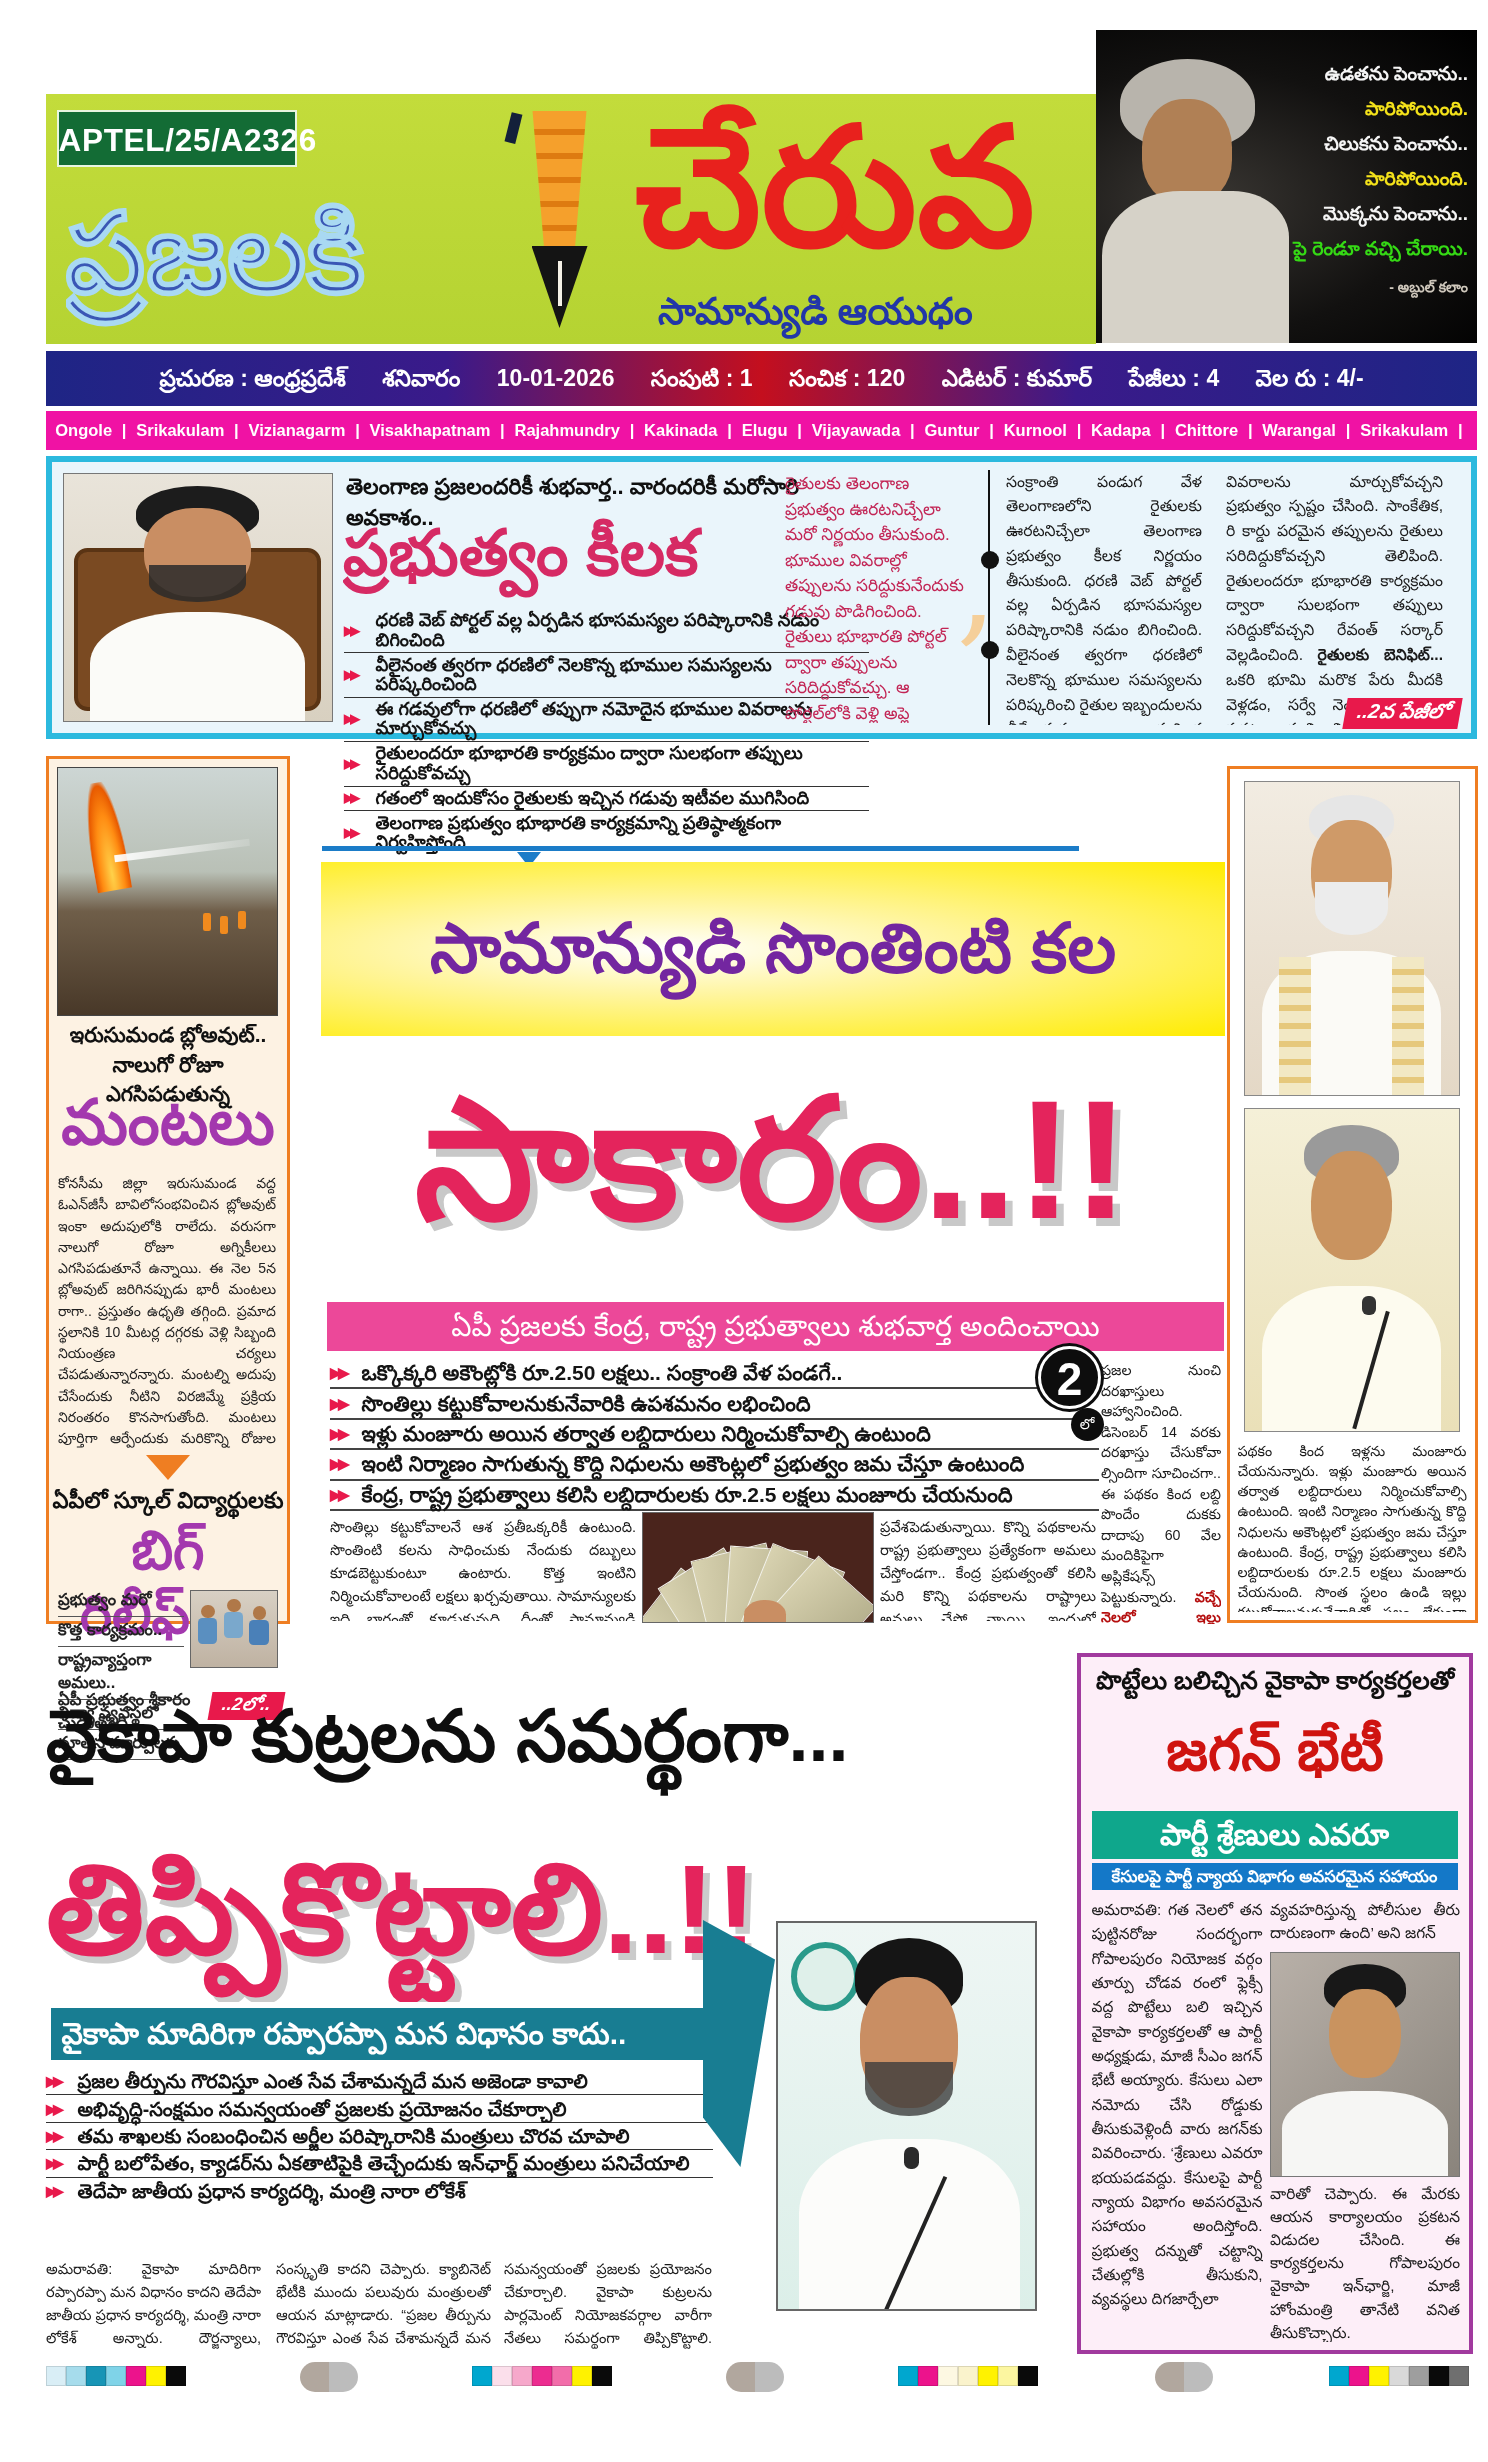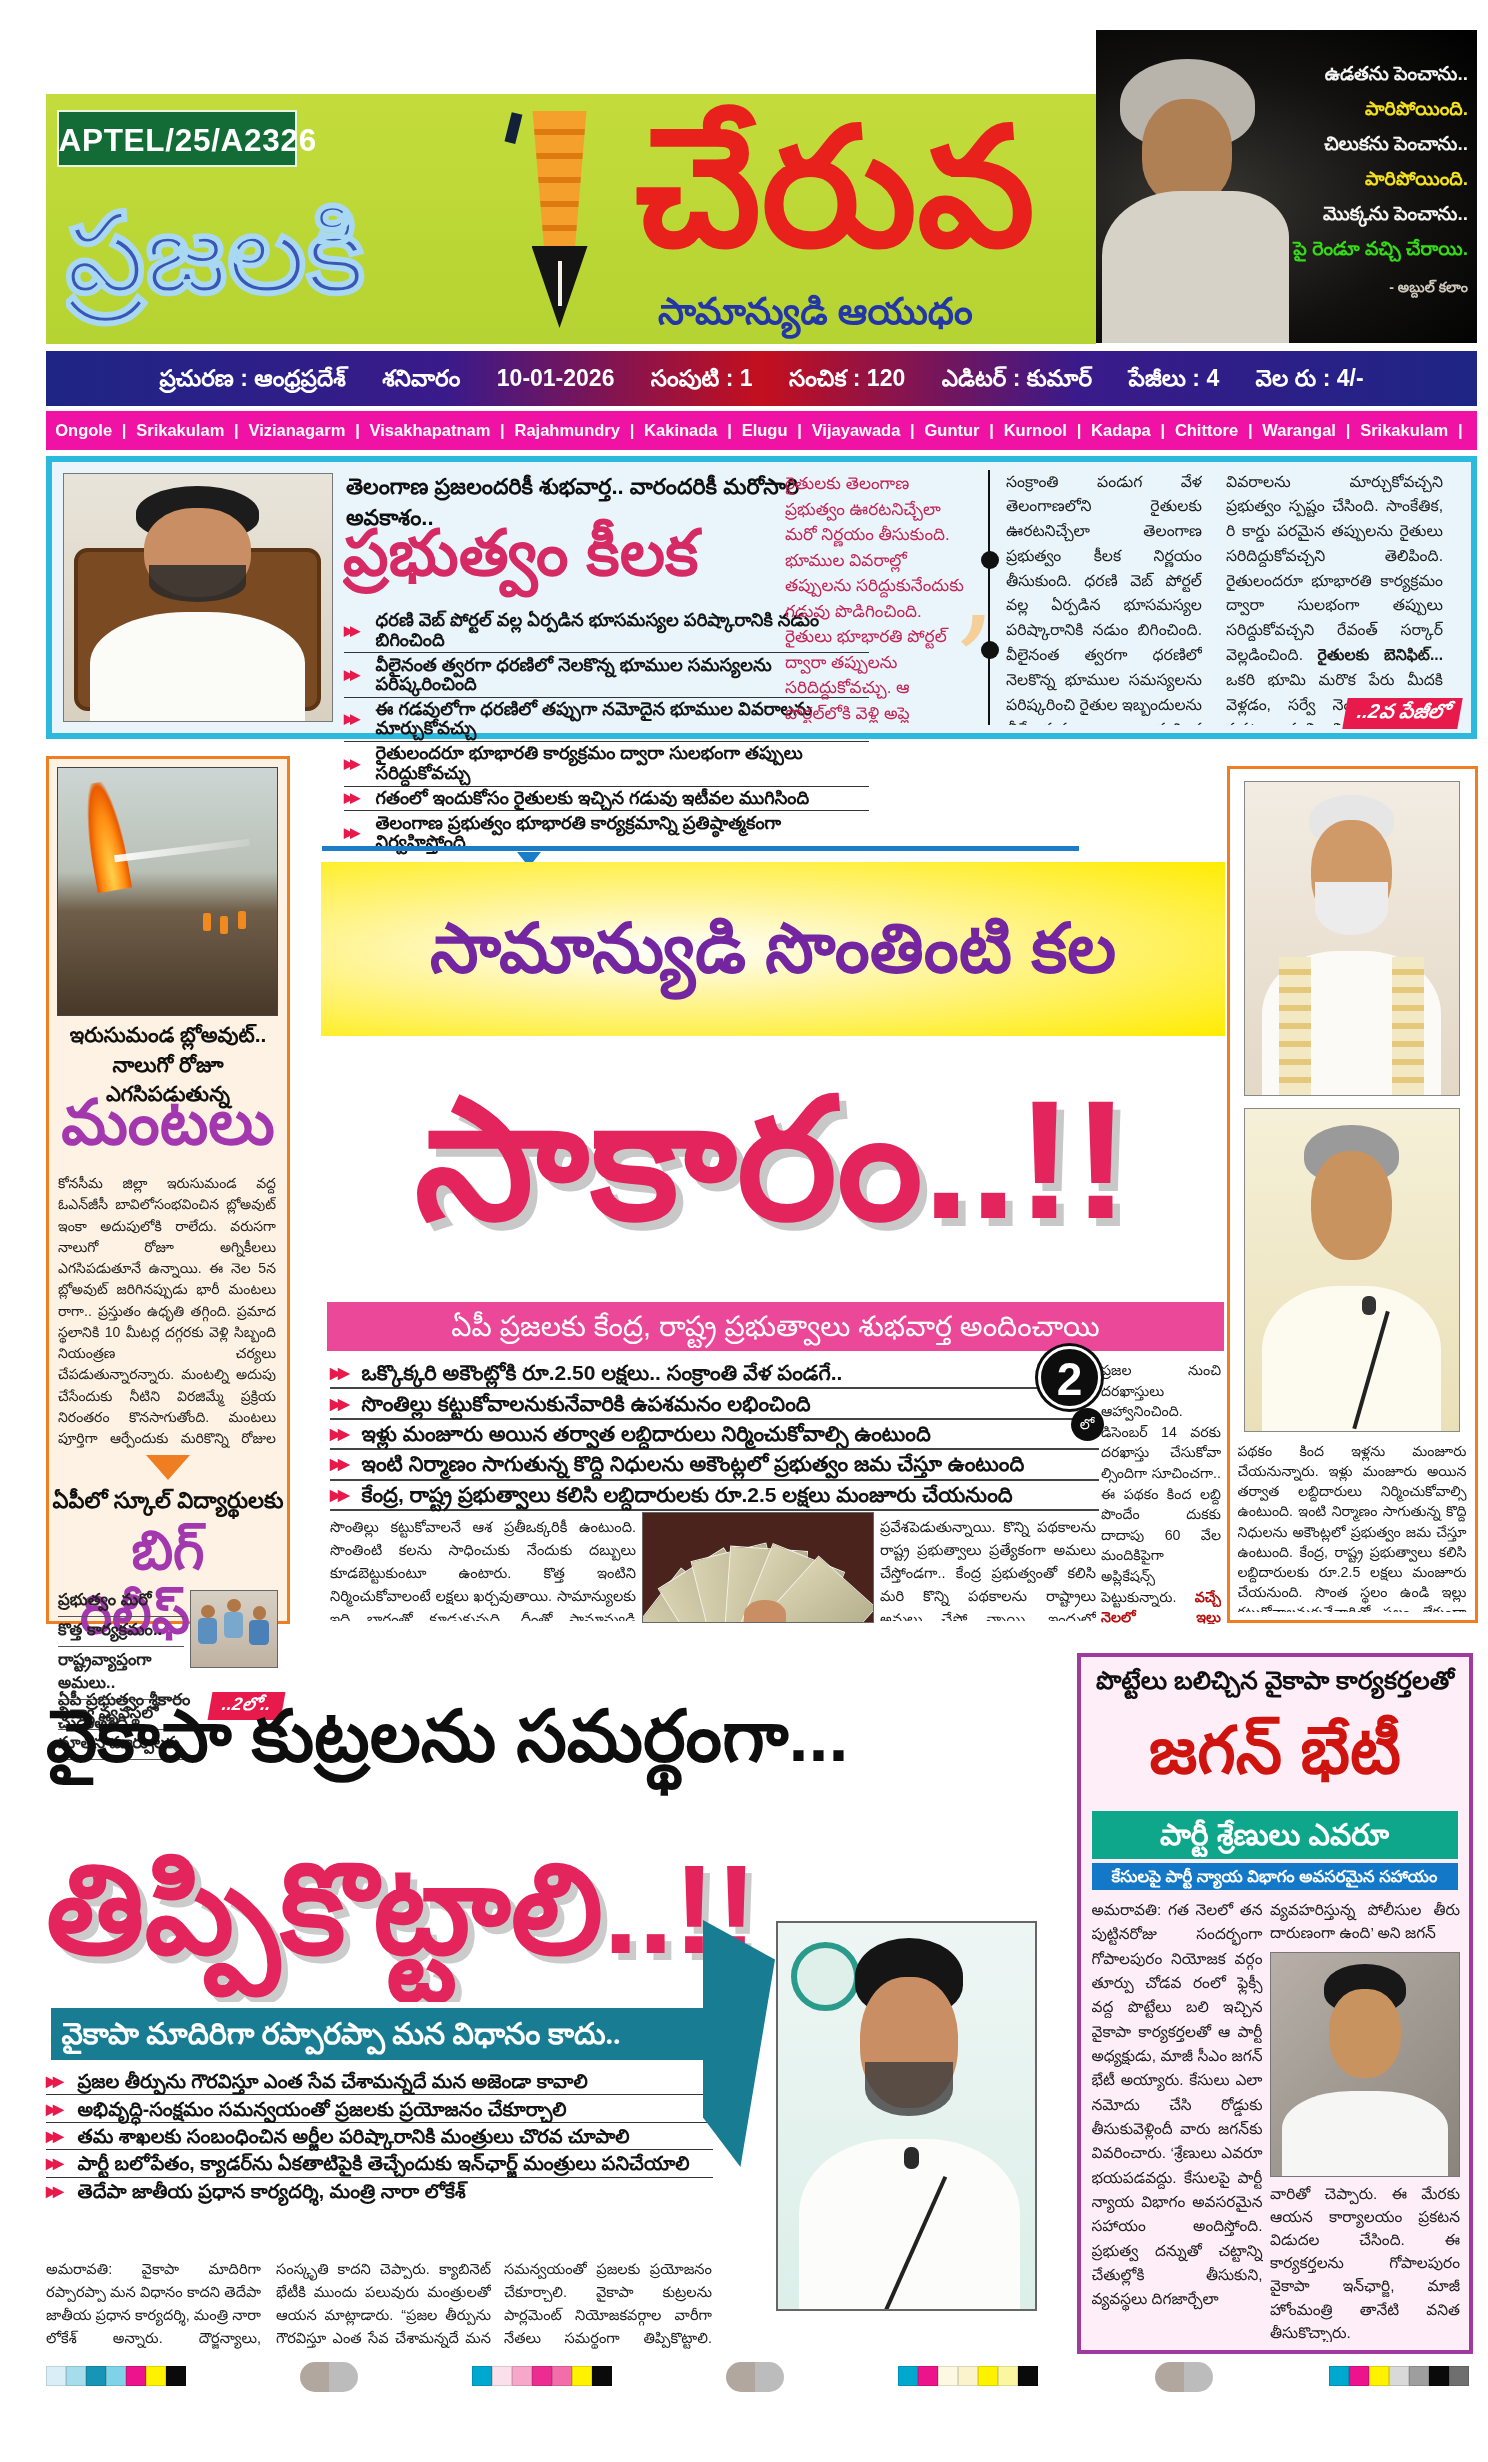--- a/index.html
+++ b/index.html
@@ -177,21 +177,21 @@
   .n-mic{position:absolute;left:58%;top:62%;width:3.7px;height:38%;background:#222;transform:rotate(16deg);}
   .n-michead{position:absolute;left:55%;top:58%;width:13.5px;height:19.5px;border-radius:6px;background:#333;}
   .rb-text{left:7.5px;top:672px;width:229px;height:171px;font-size:14.2px;line-height:1.42;}
 
   
   #s5-top{left:46px;top:1659px;width:1027px;height:157px;font-size:72px;font-weight:bold;
      color:#0e0e0e;line-height:154px;overflow:hidden;}
   #s5-main{left:46px;top:1822px;width:1012px;height:180px;font-size:126px;font-weight:bold;
      color:#e4245c;text-shadow:6.7px 6.7px 0 #cbcbcb;line-height:176px;overflow:hidden;}
   #s5-teal{left:51px;top:2008px;width:666px;height:52px;background:#187d92;color:#fff;
-     font-size:30px;font-weight:bold;line-height:52px;padding-left:10.5px;overflow:hidden;font-family:Liberation Serif, serif;}
+     font-size:30px;font-weight:bold;line-height:52px;padding-left:10.5px;overflow:hidden;}
   #s5-bullets{left:46px;top:2068px;width:667px;}
   #s5-bullets .bul{font-size:19.5px;line-height:22px;}
   #s5-col1{left:46px;top:2258px;width:215px;height:91px;font-size:14.6px;}
   #s5-col2{left:276px;top:2258px;width:215px;height:91px;font-size:14.6px;}
   #s5-col3{left:504px;top:2258px;width:208px;height:91px;font-size:14.6px;}
   #teal-wedge{left:703px;top:1920px;width:72px;height:247px;background:#187d92;
      clip-path:polygon(0 0,100% 16%,52% 100%,0 80%);}
   #lokesh{left:776px;top:1921px;width:261px;height:390px;border:2.2px solid #666;overflow:hidden;
      background:linear-gradient(180deg,#eef6f4,#dcefe9);}
   .lk-emblem{position:absolute;left:5%;top:5%;width:69px;height:69px;border:6.7px solid #2a9a8a;
@@ -202,21 +202,21 @@
   .lk-beard{position:absolute;left:34%;top:36%;width:34%;height:14%;background:#3c3c3c;
      border-radius:0 0 50% 50%;opacity:.8;}
   .lk-body{position:absolute;left:8%;top:56%;width:86%;height:46%;background:#fcfcfa;
      border-radius:42% 42% 0 0;}
   .lk-mic{position:absolute;left:52%;top:64%;width:3.7px;height:40%;background:#222;transform:rotate(24deg);}
   .lk-michead{position:absolute;left:49%;top:58%;width:15px;height:22.5px;border-radius:6.7px;background:#2a2a2a;}
 
   
   #jagan-box{left:1077px;top:1653px;width:396px;height:701px;border:4.5px solid #a13a9e;background:#fdeef8;}
   .jb-kicker{left:0;top:9px;width:100%;font-size:25px;font-weight:bold;color:#101010;text-align:center;}
-  .jb-head{left:0;top:42px;width:100%;height:105px;font-size:66px;font-weight:bold;color:#cf1410;
+  .jb-head{left:0;top:42px;width:100%;height:105px;font-size:57px;font-weight:bold;color:#cf1410;
      text-align:center;line-height:103px;overflow:hidden;}
   .jb-green{left:10.5px;top:154px;width:366px;height:48px;background:#0fa78c;color:#fff;
      font-size:30px;font-weight:bold;text-align:center;line-height:48px;overflow:hidden;}
   .jb-blue{left:10.5px;top:206px;width:366px;height:27px;background:#1478c8;color:#fff;
      font-size:16.5px;font-weight:bold;text-align:center;line-height:27px;overflow:hidden;}
   .jb-left{left:10.5px;top:241px;width:171px;height:444px;font-size:15.4px;line-height:1.58;}
   .jb-right-top{left:189px;top:241px;width:190px;height:51px;font-size:15.4px;line-height:1.5;}
   .jb-photo{left:189px;top:295px;width:190px;height:225px;border:1.5px solid #777;overflow:hidden;
      background:linear-gradient(135deg,#b8b0a8,#8a847c);}
   .jg-hair{position:absolute;left:28%;top:5%;width:44%;height:22%;background:#181818;

